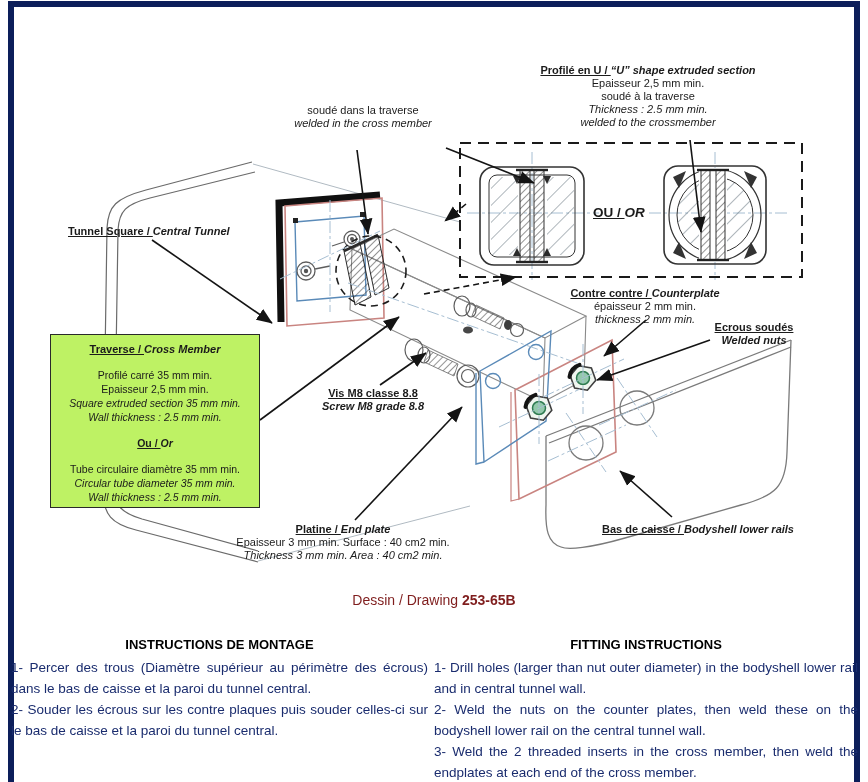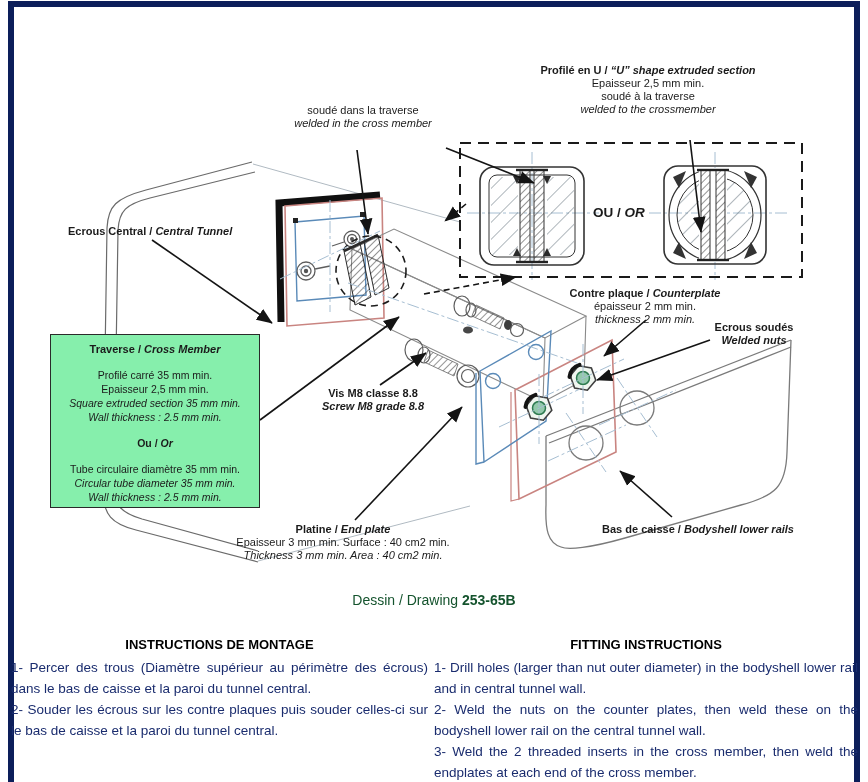--- a/index.html
+++ b/index.html
@@ -10,35 +10,35 @@
   #page-border{
     position:absolute;left:8px;top:1px;width:852px;height:1300px;
     border:6px solid #0c1e5a;box-sizing:border-box;pointer-events:none;
   }
   #drawing-svg{position:absolute;left:0;top:0;}
   .lbl{
     position:absolute;font-size:11px;line-height:13px;color:#1b1b1b;
     text-align:center;white-space:nowrap;
   }
   .lbl div{white-space:nowrap;}
-  .b{font-weight:bold;}
+  .b{font-weight:bold;text-decoration:underline;}
   .i{font-style:italic;}
   .bi{font-weight:bold;font-style:italic;}
   #traverse-box{
     position:absolute;left:50px;top:334px;width:210px;height:174px;
-    border:1.4px solid #2a2a2a;background:#86efac;text-align:center;
+    border:1.4px solid #2a2a2a;background:#bef264;text-align:center;
     font-size:10.5px;line-height:14px;color:#1b1b1b;box-sizing:border-box;
     padding-top:7px;
   }
   #traverse-box .ttl{font-size:11px;margin-bottom:12px;}
   #traverse-box .gap{height:12px;}
   #ou-or-label{position:absolute;left:593px;top:205px;font-size:13.5px;color:#1b1b1b;}
   #caption{
     position:absolute;left:0;top:592px;width:868px;text-align:center;
-    font-size:14px;color:#14532d;
+    font-size:14px;color:#7f1d1d;
   }
   #caption .num{font-weight:bold;}
   .col{
     position:absolute;top:634px;font-size:13.5px;line-height:21px;
     color:#1a2c6e;text-align:justify;
   }
   #col-fr{left:11px;width:417px;}
   #col-en{left:434px;width:424px;}
   .col h3{
     margin:0 0 2px 0;font-size:13px;line-height:21px;text-align:center;
@@ -218,43 +218,44 @@
 
 <div class="lbl" style="left:258px;top:104px;width:210px;">
   <div>soudé dans la traverse</div>
   <div class="i">welded in the cross member</div>
 </div>
 
 <div class="lbl" style="left:448px;top:64px;width:400px;">
   <div><span class="b">Profilé en U / </span><span class="bi">“U” shape extruded section</span></div>
   <div>Epaisseur 2,5 mm min.</div>
   <div>soudé à la traverse</div>
+  <div class="i">Thickness : 2.5 mm min.</div>
   <div class="i">welded to the crossmember</div>
 </div>
 
 <div class="lbl" style="left:68px;top:225px;">
-  <span class="b">Ecrous Central / </span><span class="bi">Central Tunnel</span>
+  <span class="b">Tunnel Square / </span><span class="bi">Central Tunnel</span>
 </div>
 
 <div id="traverse-box">
   <div class="ttl"><span class="b">Traverse / </span><span class="bi">Cross Member</span></div>
   <div>Profilé carré 35 mm min.</div>
   <div>Epaisseur 2,5 mm min.</div>
   <div class="i">Square extruded section 35 mm min.</div>
   <div class="i">Wall thickness : 2.5 mm min.</div>
   <div class="gap"></div>
   <div><span class="b">Ou / </span><span class="bi">Or</span></div>
   <div class="gap"></div>
   <div>Tube circulaire diamètre 35 mm min.</div>
   <div class="i">Circular tube diameter 35 mm min.</div>
   <div class="i">Wall thickness : 2.5 mm min.</div>
 </div>
 
 <div class="lbl" style="left:550px;top:287px;width:190px;">
-  <div><span class="b">Contre plaque / </span><span class="bi">Counterplate</span></div>
+  <div><span class="b">Contre contre / </span><span class="bi">Counterplate</span></div>
   <div>épaisseur 2 mm min.</div>
   <div class="i">thickness 2 mm min.</div>
 </div>
 
 <div class="lbl" style="left:684px;top:321px;width:140px;">
   <div class="b">Ecrous soudés</div>
   <div class="bi">Welded nuts</div>
 </div>
 
 <div class="lbl" style="left:313px;top:387px;width:120px;">

